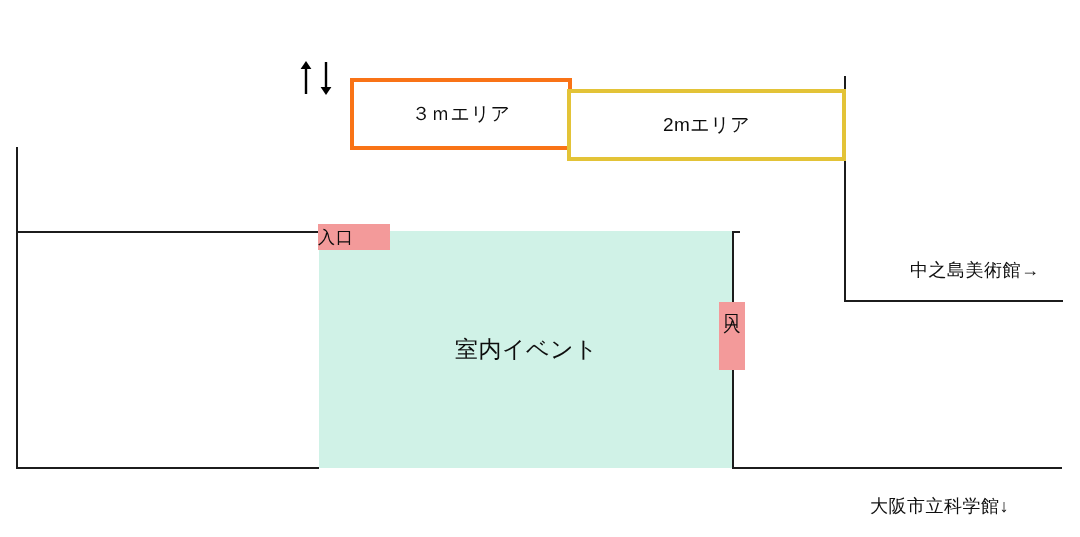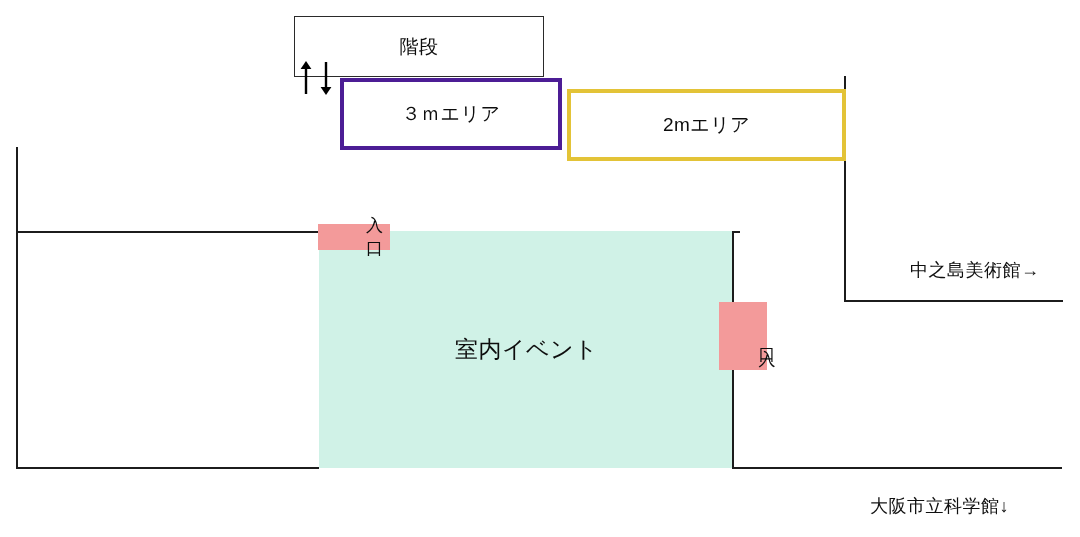--- a/index.html
+++ b/index.html
@@ -34,21 +34,21 @@
     background: #ffffff;
   }
   .zone-label {
     font-size: 19px;
     color: #0d0d0d;
     letter-spacing: 0.5px;
     white-space: nowrap;
   }
 
   .zone.red    { border: 4px solid #ED1C24; }
-  .zone.blue   { border: 4px solid #4c1d95; }
+  .zone.blue   { border: 4px solid #f97316; margin-left: 10px; }
   .zone.gold   { border: 4px solid #E3C337; }
   .zone.plain  { border: 1.5px solid #2a2a2a; }
 
   
   #indoor-event {
     position: absolute;
     box-sizing: border-box;
     background: #D0F2E7;
     display: flex;
     align-items: center;
@@ -59,25 +59,23 @@
     font-size: 23px;
   }
 
   
   .entrance {
     position: absolute;
     box-sizing: border-box;
     background: #F39A9A;
     display: flex;
     align-items: center;
-    justify-content: center;
     color: #0d0d0d;
     font-size: 17px;
     letter-spacing: 1px;
-    padding-left: 48px;
   }
   .entrance.vertical {
     writing-mode: vertical-rl;
     text-orientation: upright;
     letter-spacing: 0px;
   }
 
   
   .arrow {
     position: absolute;
@@ -107,23 +105,20 @@
   <div class="wall" style="left:16px; top:231px; width:2px; height:238px;"></div>
 
   <div class="wall" style="left:16px; top:467px; width:303px; height:2px;"></div>
 
   <div class="wall" style="left:733px; top:467px; width:329px; height:2px;"></div>
 
   <div class="wall" style="left:844px; top:76px; width:2px; height:226px;"></div>
 
   <div class="wall" style="left:844px; top:300px; width:219px; height:2px;"></div>
 
-  <div class="zone plain" style="left:294px; top:16px; width:250px; height:61px;">
-    <span class="zone-label">階段</span>
-  </div>
 
   <div class="arrow" style="left:298px; top:61px;">
     <svg width="16" height="34" viewBox="0 0 16 34">
       <line x1="8" y1="33" x2="8" y2="5" stroke="#000" stroke-width="2.4"></line>
       <polygon points="8,0 2.6,8 13.4,8" fill="#000"></polygon>
     </svg>
   </div>
   <div class="arrow" style="left:318px; top:61px;">
     <svg width="16" height="34" viewBox="0 0 16 34">
       <line x1="8" y1="1" x2="8" y2="29" stroke="#000" stroke-width="2.4"></line>

